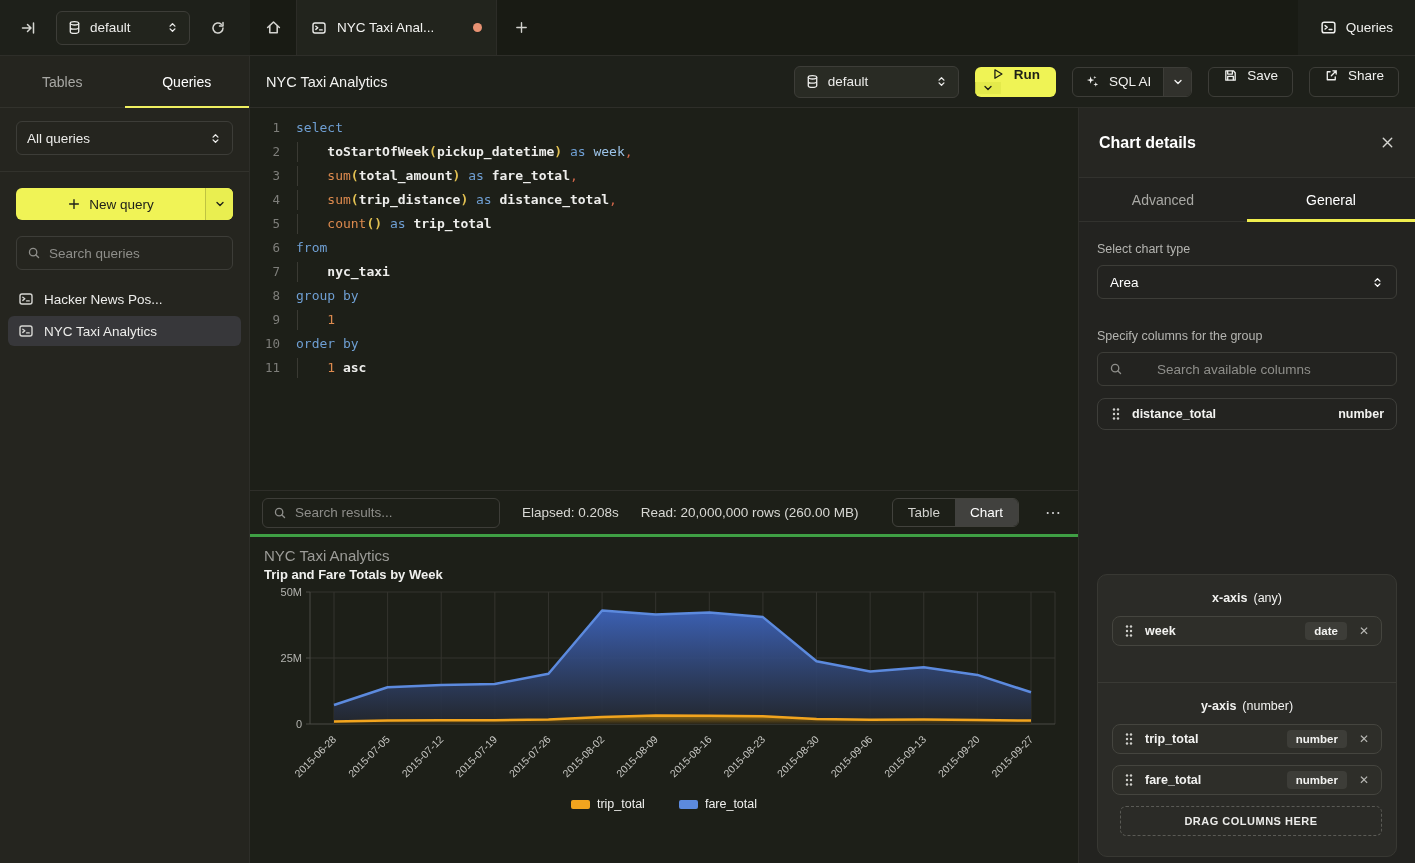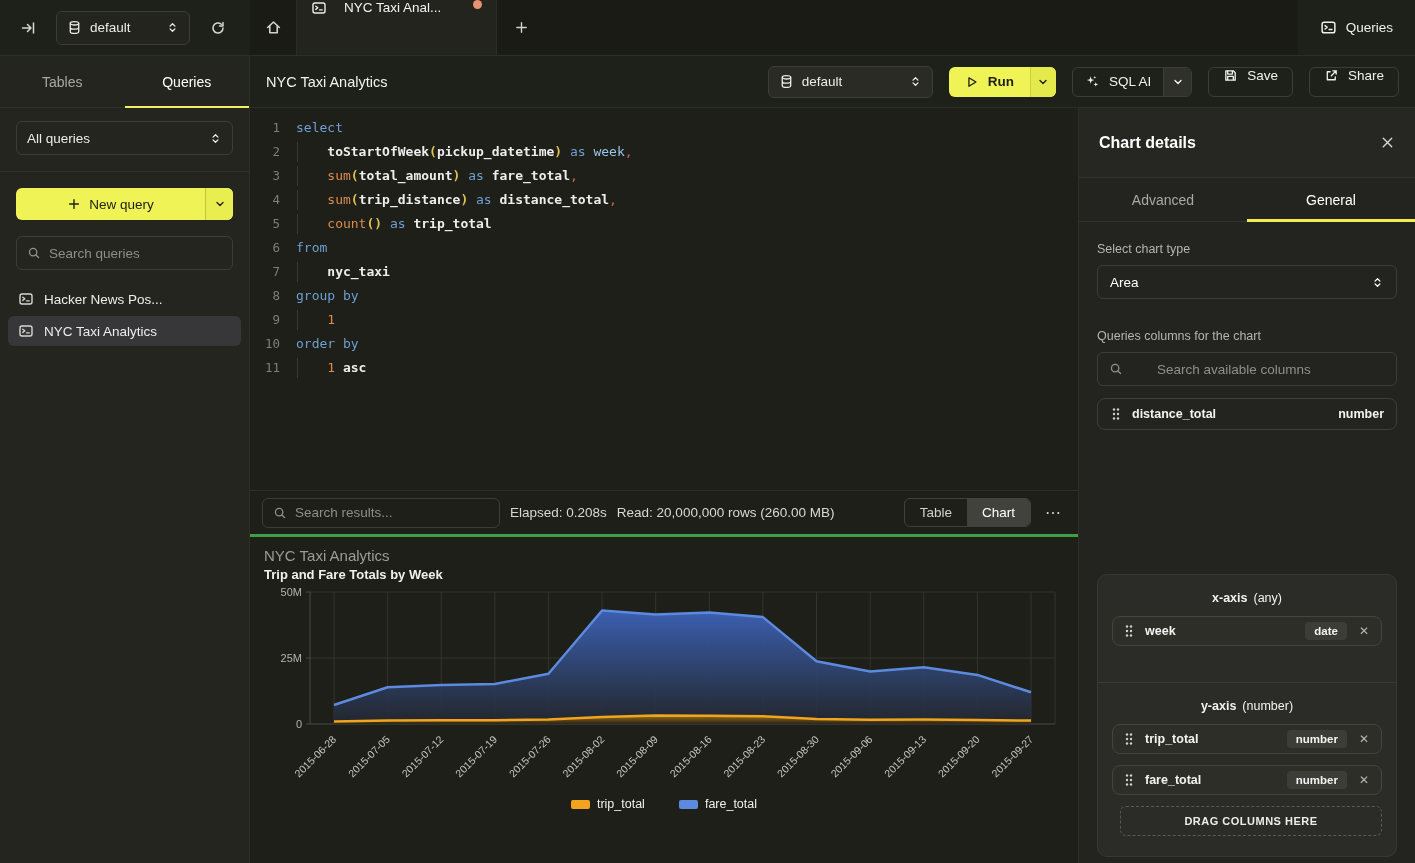--- a/index.html
+++ b/index.html
@@ -11,21 +11,21 @@
 
   
   .topbar { height:56px; display:flex; align-items:stretch; background:#1e201a; border-bottom:1px solid #2e2e29; }
   .topbar-left { width:250px; display:flex; align-items:center; gap:14px; padding:0 14px; }
   .iconbtn { display:flex; align-items:center; justify-content:center; width:28px; height:28px; color:#d6d6d2; cursor:pointer; border-radius:4px; }
   .selectbox { display:flex; align-items:center; gap:8px; height:34px; padding:0 10px; border:1px solid #3d3d38; border-radius:6px; color:#ececea; cursor:pointer; background:#22241d; }
   .selectbox .val { flex:1; }
   .topbar .selectbox { width:134px; }
   .tabstrip { flex:1; display:flex; align-items:stretch; background:#191b14; }
   .tab-home { width:47px; display:flex; align-items:center; justify-content:center; color:#d2d2ce; border-right:1px solid #2c2c27; cursor:pointer; }
-  .tab { width:200px; display:flex; gap:17px; padding:0 14px; background:#22241d; border-right:1px solid #2c2c27; cursor:pointer; }
+  .tab { width:200px; display:flex; align-items:center; gap:10px; padding:0 14px; background:#22241d; border-right:1px solid #2c2c27; cursor:pointer; }
   .tab .dot { width:9px; height:9px; border-radius:50%; background:#e89273; margin-left:auto; }
   .tab-label { font-size:13.5px; color:#f2f2f0; white-space:nowrap; overflow:hidden; }
   .tab-add { width:48px; display:flex; align-items:center; justify-content:center; color:#d2d2ce; cursor:pointer; }
   .topbar-right { display:flex; align-items:center; gap:9px; padding:0 22px; color:#f0f0ee; cursor:pointer; }
 
   
   .body-row { flex:1; display:flex; min-height:0; }
   .sidebar { width:250px; background:#25251f; border-right:1px solid #2e2e29; display:flex; flex-direction:column; }
   .right-col { flex:1; display:flex; flex-direction:column; min-width:0; }
   .content-row { flex:1; display:flex; min-height:0; }
@@ -50,41 +50,41 @@
   .query-item { display:flex; align-items:center; gap:10px; height:30px; padding:0 10px; border-radius:6px; color:#ececea; cursor:pointer; white-space:nowrap; }
   .query-item.active { background:#37373a; }
   .query-item .ic { color:#d6d6d2; }
 
   
   .main-header { height:52px; display:flex; align-items:center; padding:0 16px; border-bottom:1px solid #2e2e29; background:#1e201a; gap:16px; }
   .main-title { font-size:14.5px; color:#f2f2f0; }
   .header-controls { margin-left:auto; display:flex; align-items:center; gap:16px; }
   .main-header .selectbox { width:165px; height:32px; background:#292b24; }
   .btn { display:flex; align-items:stretch; height:30px; border-radius:6px; overflow:hidden; cursor:pointer; }
-  .btn-run { background:#eff355; color:#1e2016; font-weight:600; }
+  .btn-run { background:#eff355; color:#1e2016; font-weight:600;flex-direction:column; }
   .btn-run .btn-main { display:flex; align-items:center; gap:9px; padding:0 16px; }
   .btn-run .btn-caret { width:26px; display:flex; align-items:center; justify-content:center; background:#e4ea4b; border-left:1px solid rgba(0,0,0,0.12); }
   .btn-dark { border:1px solid #3d3d38; color:#f0f0ee; }
   .btn-dark .btn-main { display:flex; align-items:center; gap:9px; padding:0 12px; }
   .btn-dark .btn-caret { width:28px; display:flex; align-items:center; justify-content:center; background:#31312c; border-left:1px solid #3d3d38; }
   .btn-plain { display:flex; align-items:flex-start; gap:9px; height:30px; padding:0 14px; border:1px solid #3d3d38; border-radius:6px; color:#f0f0ee; cursor:pointer; }
 
   
   .editor { flex:1; overflow:hidden; padding:8px 0 0; font-family:"DejaVu Sans Mono", monospace; font-size:13px; }
   .code-line { display:flex; height:24px; line-height:24px; }
   .code-line .ln { width:30px; text-align:right; color:#7e7e7a; margin-right:16px; flex:0 0 auto; font-size:12.5px; }
   .code-line .code { position:relative; white-space:pre; }
   .code-line .guide { position:absolute; left:1px; top:2px; bottom:2px; border-left:1px solid #3a3a33; }
   .tk-kw { color:#6f9fd3; } .tk-kw2 { color:#9cc3e8; }
   .tk-fn { color:#dd8a4e; } .tk-par { color:#e2c152; font-weight:bold; }
   .tk-id { color:#ededeb; font-weight:bold; } .tk-com { color:#d3674b; }
   .tk-num { color:#dd8a4e; } .tk-pl { color:#d6d6d2; }
 
   
-  .results-bar { height:44px; display:flex; align-items:center; gap:10px; padding:0 12px; border-top:1px solid #2e2e29; }
+  .results-bar { height:44px; display:flex; align-items:center; gap:22px; padding:0 12px; border-top:1px solid #2e2e29; }
   .results-search { display:flex; align-items:center; gap:8px; width:238px; height:30px; padding:0 10px; border:1px solid #3d3d38; border-radius:6px; color:#8e8e8a; }
   .results-search input { flex:1; min-width:0; background:transparent; border:none; outline:none; color:#ececea; font:inherit; }
   .results-search input::placeholder { color:#8e8e8a; }
   .stat { color:#d8d8d4; font-size:13.5px; white-space:nowrap; }
   .view-toggle { margin-left:auto; display:flex; border:1px solid #42423d; border-radius:6px; overflow:hidden; }
   .view-toggle .seg { padding:6px 15px; color:#d2d2ce; cursor:pointer; font-size:13.5px; }
   .view-toggle .seg.active { background:#41413e; color:#ffffff; }
   .more-btn { color:#cccccc; font-size:16px; letter-spacing:1px; cursor:pointer; padding:0 4px; }
   .green-divider { height:3px; background:#3f9f44; }
 
@@ -459,21 +459,21 @@
           </div>
           <div class="rp-content">
             <div class="rp-label">Select chart type</div>
             <div class="rp-select">
               <span class="val">Area</span>
               <svg class="ic" width="13" height="13" viewBox="0 0 16 16" fill="none" stroke="currentColor" stroke-width="1.6" stroke-linecap="round" stroke-linejoin="round">
                   <path d="M5 6.3 8 3.3l3 3M5 9.7l3 3 3-3"></path>
                 </svg>
             </div>
 
-            <div class="rp-label rp-sec2-label">Queries columns for the chart</div>
+            <div class="rp-label rp-sec2-label">Specify columns for the group</div>
             <div class="rp-search">
               <svg class="ic" width="14" height="14" viewBox="0 0 16 16" fill="none" stroke="currentColor" stroke-width="1.5" stroke-linecap="round">
                   <circle cx="7" cy="7" r="4.2"></circle>
                   <path d="m10.2 10.2 3 3"></path>
                 </svg>
               <input placeholder="Search available columns" style="">
             </div>
             <div class="col-chip">
               <svg class="grip" width="12" height="14" viewBox="0 0 12 14" fill="currentColor">
                   <circle cx="4" cy="2.5" r="1.2"></circle>

